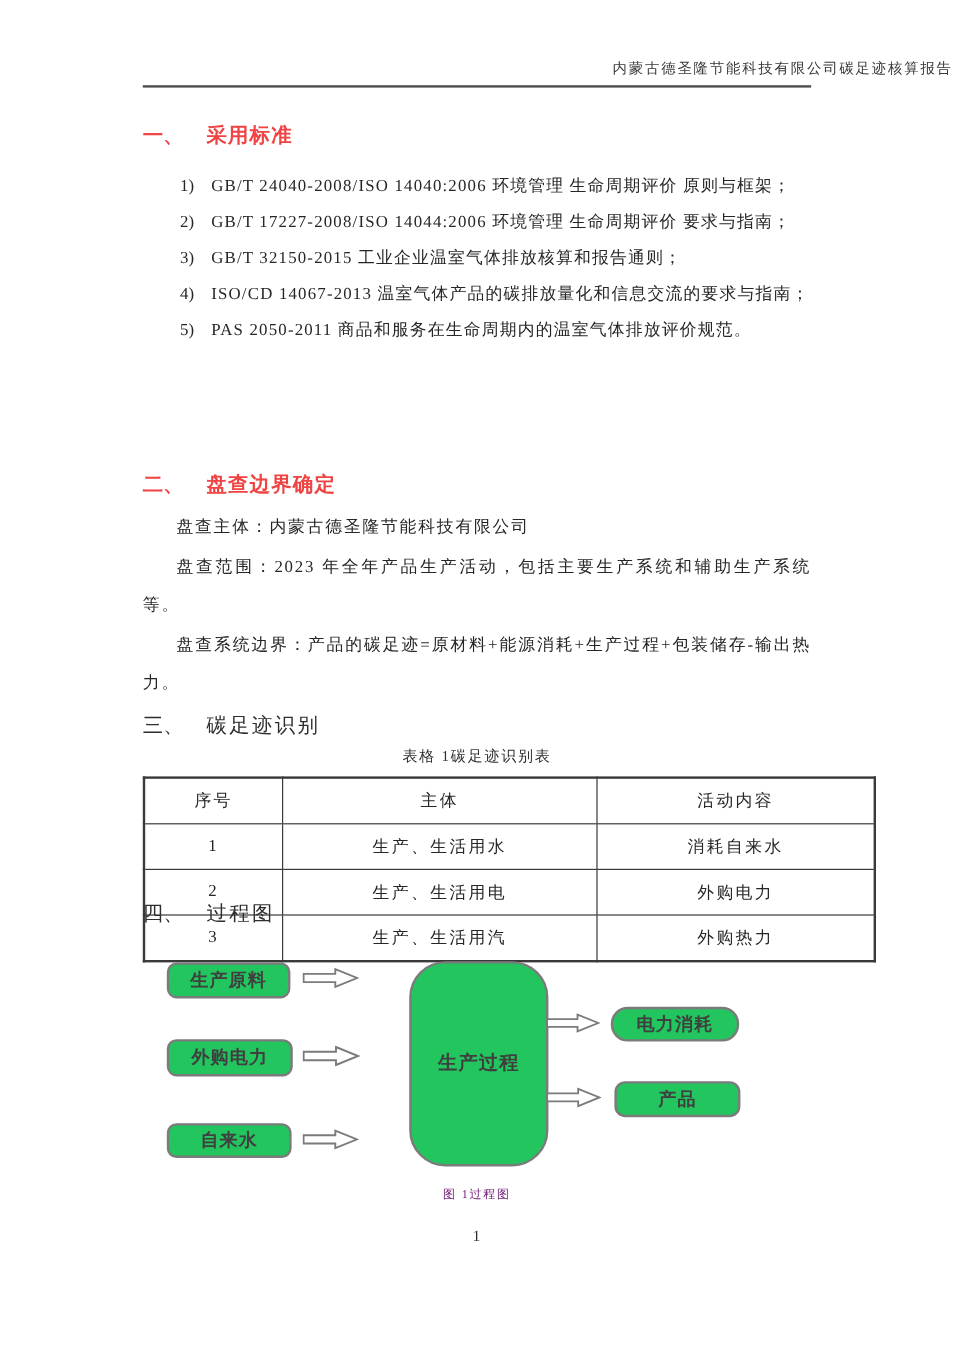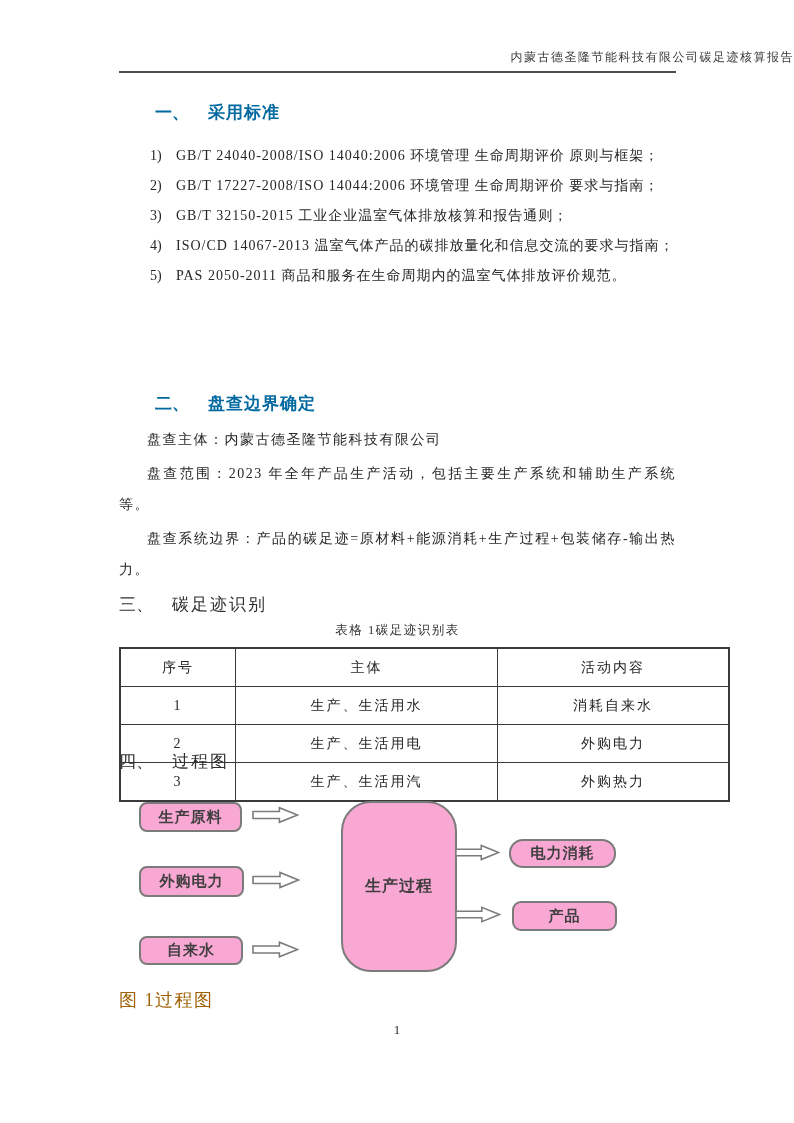--- a/index.html
+++ b/index.html
@@ -14,21 +14,21 @@
     font-size:12px;letter-spacing:1.5px;color:#383838;
   }
   .header-rule{
     position:absolute;top:71px;left:119px;width:557px;height:0;
     border-top:2px solid #4f4f4f;
   }
   
   .heading{position:absolute;left:119px;margin:0;font-size:17px;line-height:24px;}
   .h-sans{
     font-family:"Liberation Sans","DejaVu Sans",sans-serif;
-    font-weight:bold;color:#0369a1;letter-spacing:1px;margin-left:36px;
+    font-weight:bold;color:#ef4444;letter-spacing:1px;
   }
   .h-serif{
     font-family:"Liberation Serif","DejaVu Serif",serif;
     font-weight:normal;color:#2e2e2e;letter-spacing:2px;
   }
   .hnum{display:inline-block;width:53px;letter-spacing:0;}
   
   .standards{
     position:absolute;top:141px;left:119px;width:557px;
     font-size:14px;line-height:30px;letter-spacing:1px;
@@ -54,31 +54,31 @@
     border:2px solid #3a3a3a;
   }
   .id-table th,.id-table td{
     border:1px solid #3a3a3a;height:21px;padding:8px;
     text-align:center;vertical-align:middle;
     font-weight:normal;letter-spacing:2px;
   }
   .col-no{width:98px;} .col-subj{width:245px;} .col-act{width:214px;}
   
   .dbox{
-    position:absolute;box-sizing:border-box;background:#f9a8d4;
+    position:absolute;box-sizing:border-box;background:#22c55e;
     border:2px solid #7b7b7b;border-radius:8px;
     display:flex;align-items:center;justify-content:center;
     font-family:"Liberation Sans","DejaVu Sans",sans-serif;
     font-weight:bold;font-size:15px;color:#3f3f3f;letter-spacing:1px;
   }
   .dbox.proc{border-radius:30px;font-size:16px;}
   .flow-arrow{position:absolute;}
   .fig-caption{
-    position:absolute;top:988px;left:119px;width:557px;
-    font-size:18px;letter-spacing:1.5px;color:#a16207;
+    position:absolute;top:988px;left:119px;width:557px;text-align:center;
+    font-size:10px;letter-spacing:1.5px;color:#701a75;
   }
   
   .page-num{
     position:absolute;top:1022px;left:0;width:794px;text-align:center;
     font-size:13px;color:#2e2e2e;
   }
 </style>
 </head>
 <body>
 

